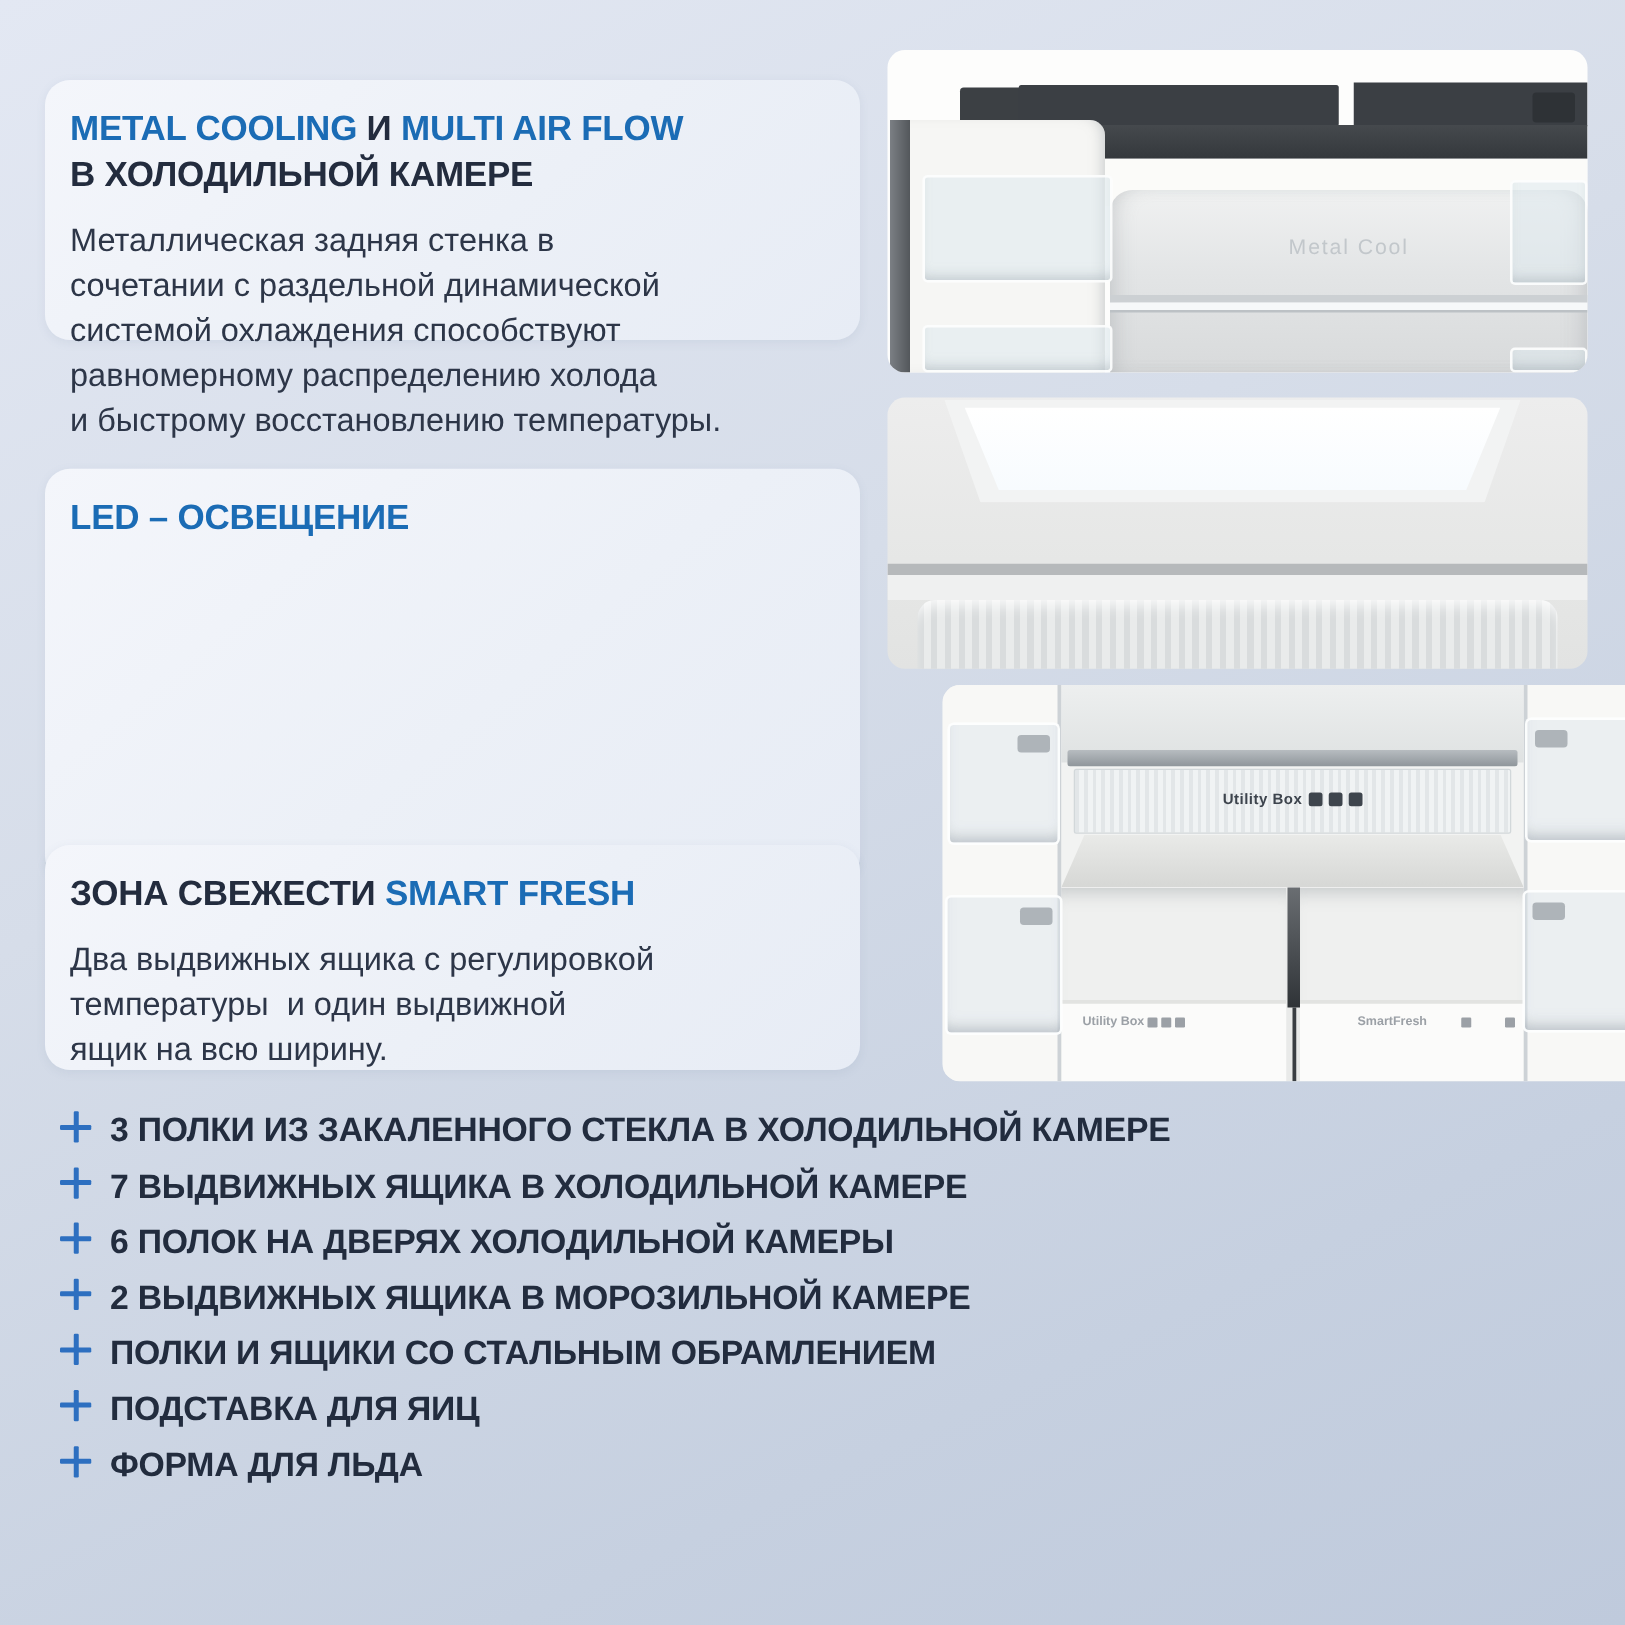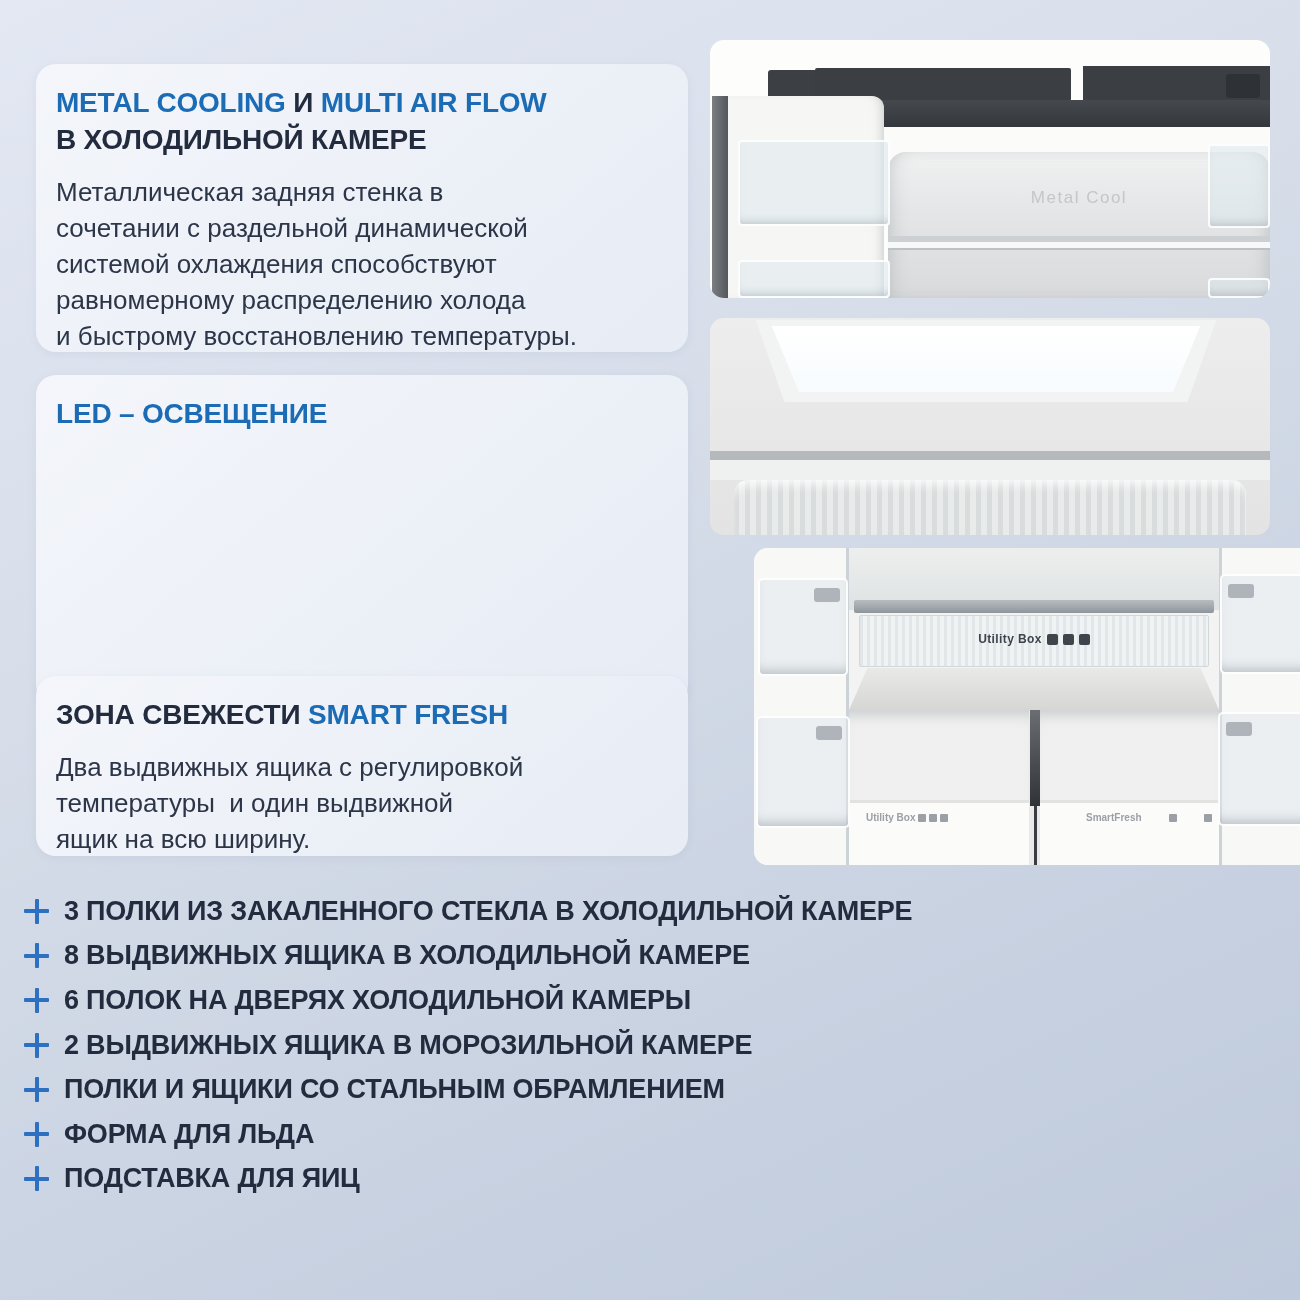--- a/index.html
+++ b/index.html
@@ -11,34 +11,34 @@
   }
   .abs { position:absolute; }
 
   
   .card {
     position:absolute; left:36px; width:652px; border-radius:20px;
     background:linear-gradient(140deg,#f4f6fb 0%,#ecf0f7 55%,#e7ecf5 100%);
     box-shadow:0 2px 8px rgba(110,125,155,.10);
     padding:14px 20px 0 20px;
   }
-  .card1 { top:64px;  height:288px; }
+  .card1 { top:64px;  height:208px; }
   .card2 { top:375px; height:330px; }
   .card3 { top:676px; height:180px; }
   .card-title { font-size:28px; line-height:37px; font-weight:bold; letter-spacing:-.2px; margin-top:6px; }
   .accent { color:#1b6cb5; }
   .darktxt { color:#232c3e; }
   .card-body {
     margin-top:16px; font-size:26px; line-height:36px; color:#2d3648;
     white-space:pre-wrap;
   }
 
   
   .features { position:absolute; left:0; top:889px; width:1000px; }
-  .feature-row { display:flex; align-items:center; height:44.6px; padding-left:24px; }
+  .feature-row { display:flex; height:44.6px; padding-left:48px; }
   .plus { width:25px; height:25px; position:relative; flex:0 0 25px; margin-right:15px; }
   .plus::before, .plus::after { content:""; position:absolute; background:#2d6fc0; border-radius:1px; }
   .plus::before { left:0; top:10.5px; width:25px; height:4px; }
   .plus::after  { left:10.5px; top:0; width:4px; height:25px; }
   .feature-label { font-size:27px; font-weight:bold; color:#222c3e; letter-spacing:-.2px; white-space:nowrap; }
 
   
   .photo { position:absolute; left:710px; width:560px; border-radius:14px; overflow:hidden; }
   .photo1 { top:40px;  height:258px; background:#fdfdfc; }
   .photo2 { top:318px; height:217px; background:linear-gradient(180deg,#ededed 0%,#e6e7e6 60%,#e2e3e2 100%); }
@@ -217,37 +217,37 @@
       </div>
   </figure>
 
   <ul class="features" style="list-style:none;">
     <li class="feature-row">
         <span class="plus"></span>
         <span class="feature-label">3 ПОЛКИ ИЗ ЗАКАЛЕННОГО СТЕКЛА В ХОЛОДИЛЬНОЙ КАМЕРЕ</span>
       </li>
     <li class="feature-row">
         <span class="plus"></span>
-        <span class="feature-label">8 ВЫДВИЖНЫХ ЯЩИКА В ХОЛОДИЛЬНОЙ КАМЕРЕ</span>
+        <span class="feature-label">7 ВЫДВИЖНЫХ ЯЩИКА В ХОЛОДИЛЬНОЙ КАМЕРЕ</span>
       </li>
     <li class="feature-row">
         <span class="plus"></span>
         <span class="feature-label">6 ПОЛОК НА ДВЕРЯХ ХОЛОДИЛЬНОЙ КАМЕРЫ</span>
       </li>
     <li class="feature-row">
         <span class="plus"></span>
         <span class="feature-label">2 ВЫДВИЖНЫХ ЯЩИКА В МОРОЗИЛЬНОЙ КАМЕРЕ</span>
       </li>
     <li class="feature-row">
         <span class="plus"></span>
         <span class="feature-label">ПОЛКИ И ЯЩИКИ СО СТАЛЬНЫМ ОБРАМЛЕНИЕМ</span>
       </li>
     <li class="feature-row">
         <span class="plus"></span>
+        <span class="feature-label">ПОДСТАВКА ДЛЯ ЯИЦ</span>
+      </li>
+    <li class="feature-row">
+        <span class="plus"></span>
         <span class="feature-label">ФОРМА ДЛЯ ЛЬДА</span>
       </li>
-    <li class="feature-row">
-        <span class="plus"></span>
-        <span class="feature-label">ПОДСТАВКА ДЛЯ ЯИЦ</span>
-      </li>
   </ul>
 
 </div>
 
 </body></html>

